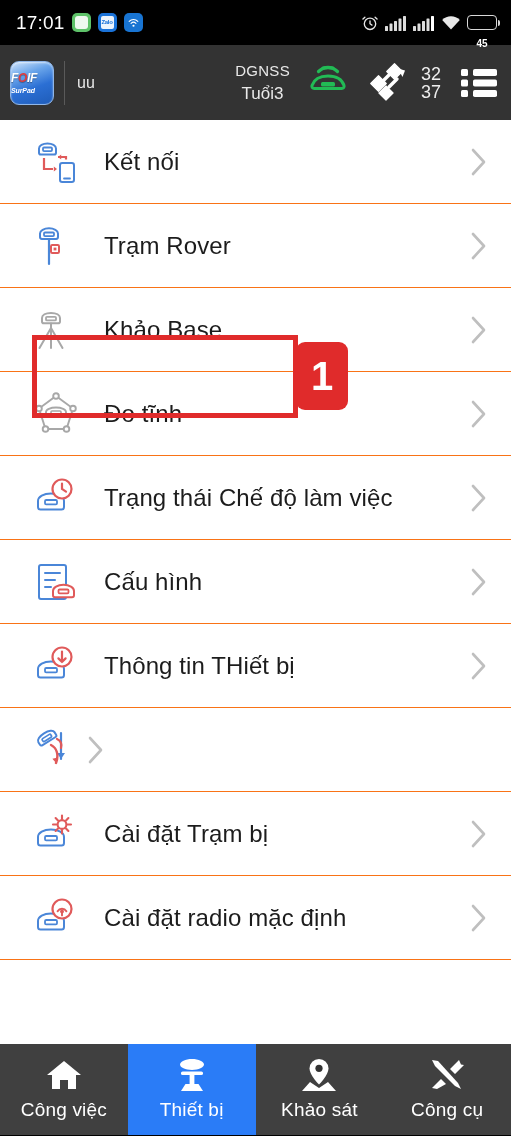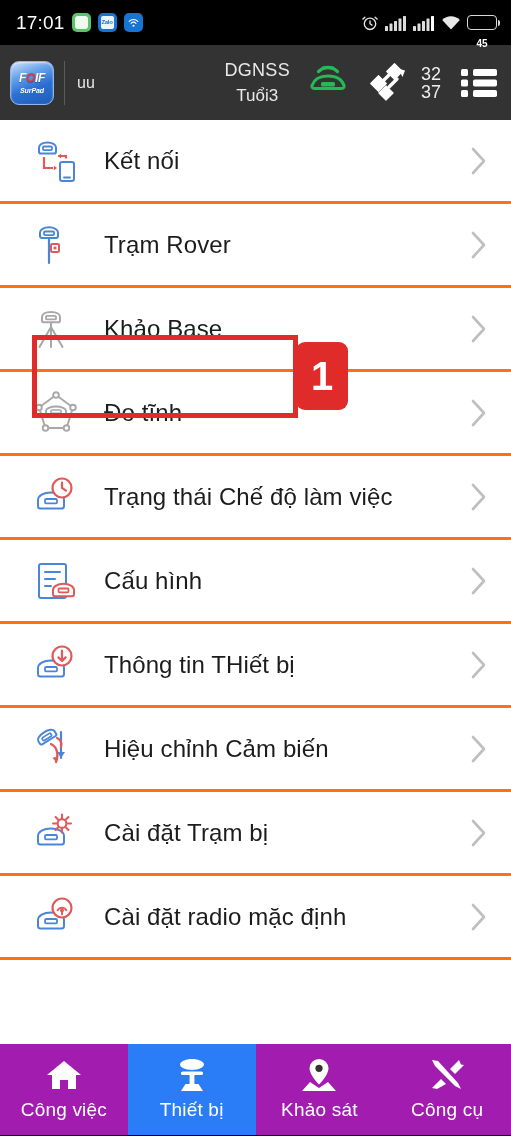--- a/index.html
+++ b/index.html
@@ -45,67 +45,67 @@
 
   
   .appbar {
     height:75px; background:#333333;
     display:flex; align-items:center; padding:0 14px 0 10px;
   }
   .logo {
     width:44px; height:44px; border-radius:9px; flex:none;
     background:linear-gradient(160deg,#cfe3fb 0%,#6aa5ea 30%,#2b6fd4 60%,#1f5cb8 100%);
     border:1px solid #8fb6e8;
-    display:flex; flex-direction:column; align-items:center; justify-content:center;
+    display:flex; flex-direction:column; align-items:flex-start; justify-content:center;
     box-shadow:inset 0 1px 2px rgba(255,255,255,.6);
   }
   .logo .l1 { font-size:12px; font-weight:700; color:#fff; letter-spacing:-.3px; line-height:1;
               font-style:italic; text-shadow:0 1px 1px rgba(0,0,0,.35); }
   .logo .l1 b { color:#e23b3b; font-style:italic; }
   .logo .l2 { font-size:7px; font-weight:700; color:#fff; font-style:italic;
               line-height:1; margin-top:3px; letter-spacing:-.1px; }
   .logo-sep { width:1px; height:44px; background:#5a5a5a; margin:0 12px 0 10px; flex:none; }
   .devname { color:#e8e8e8; font-size:16px; flex:1; }
 
   .solstack { display:flex; flex-direction:column; align-items:center; gap:5px;
               color:#e9e9e9; margin-right:14px; }
-  .solstack .s1 { font-size:18px; letter-spacing:.3px; }
+  .solstack .s1 { font-size:15px; letter-spacing:.3px; }
   .solstack .s2 { font-size:17px; }
   .radio-icon { margin-right:16px; display:block; }
   .sat-wrap { display:flex; align-items:center; gap:9px; margin-right:20px; }
   .satcount { display:flex; flex-direction:column; align-items:flex-end; 
               color:#ededed; font-size:18px; line-height:1; }
   .menu-icon { display:block; }
 
   
   .list { background:#fff; height:924px; overflow:hidden; position:relative; }
   .row {
     height:84px; display:flex; align-items:center;
     padding-left:30px; padding-right:18px;
-    border-bottom:3px solid #f97316; background:#fff;
+    border-bottom:1px solid #f97316; background:#fff;
   }
   .row-icon { width:52px; flex:none; display:flex; align-items:center; justify-content:center; }
   .row-icon svg { display:block; }
   .row-label { flex:1; font-size:24px; color:#1c1c1c; padding-left:22px; letter-spacing:.1px; }
   .chev { flex:none; width:28px; display:flex; justify-content:center; }
 
   
   .hl-box {
     position:absolute; left:32px; top:215px; width:266px; height:83px;
     border:5px solid #e02b2b; background:transparent; pointer-events:none; z-index:6;
   }
   .hl-badge {
     position:absolute; left:296px; top:222px; width:52px; height:68px;
     background:#e02b2b; border-radius:9px; z-index:5;
     display:flex; align-items:center; justify-content:center;
     color:#fff; font-size:40px; font-weight:700; line-height:1;
   }
 
   
-  .tabs { height:91px; background:#a21caf; display:flex; }
+  .tabs { height:91px; background:#404040; display:flex; }
   .tab {
     flex:1; display:flex; flex-direction:column; align-items:center; justify-content:center;
     gap:7px; color:#fff;
   }
   .tab.active { background:#2a7cf7; }
   .tab svg { display:block; }
   .tab span { font-size:19px; color:#ffffff; letter-spacing:.2px; }
 
   
   .navbar { height:61px; background:#000; display:flex; align-items:center; justify-content:center; gap:0; }
@@ -348,21 +348,20 @@
             <path d="M7 9c0-2.6 4-4.5 9.5-4.5S26 6.4 26 9v3.1c0 .9-.7 1.6-1.6 1.6H8.6c-.9 0-1.6-.7-1.6-1.6z" fill="none" stroke="#4a86d8" stroke-width="2"></path>
             <rect x="11.5" y="8.2" width="10" height="3.3" rx="1" fill="none" stroke="#4a86d8" stroke-width="1.7"></rect>
           </g>
           <path d="M28 6v26" stroke="#4a86d8" stroke-width="2.2" stroke-linecap="round"></path>
           <path d="M28 32l-4-6h8z" fill="#4a86d8"></path>
           <path d="M18 18c6 3 8 10 5 18" fill="none" stroke="#e05a5a" stroke-width="2.4" stroke-linecap="round"></path>
           <path d="M23 36l-3.6-4.2 5.4-1.2z" fill="#e05a5a"></path>
           <path d="M24 12c3.5 1.5 5 5 4 9" fill="none" stroke="#e05a5a" stroke-width="2.2" stroke-linecap="round"></path>
         </svg>
       </div>
-      <div class="row-label">Hiệu chỉnh Cảm biến</div>
       <div class="chev">
         <svg width="18" height="30" viewBox="0 0 18 30">
             <path d="M3 3l11 12L3 27" fill="none" stroke="#bfbfbf" stroke-width="2.6" stroke-linecap="round" stroke-linejoin="round"></path>
           </svg>
       </div>
     </div>
 
     <div class="row">
       <div class="row-icon">
         <svg width="46" height="46" viewBox="0 0 46 46">

